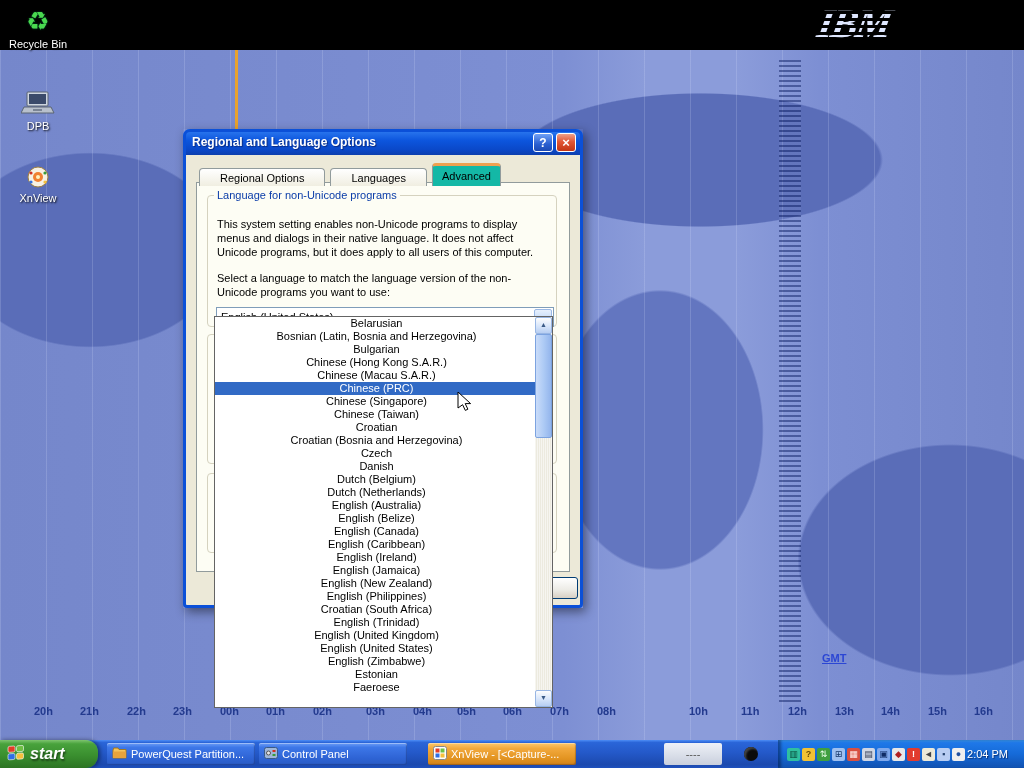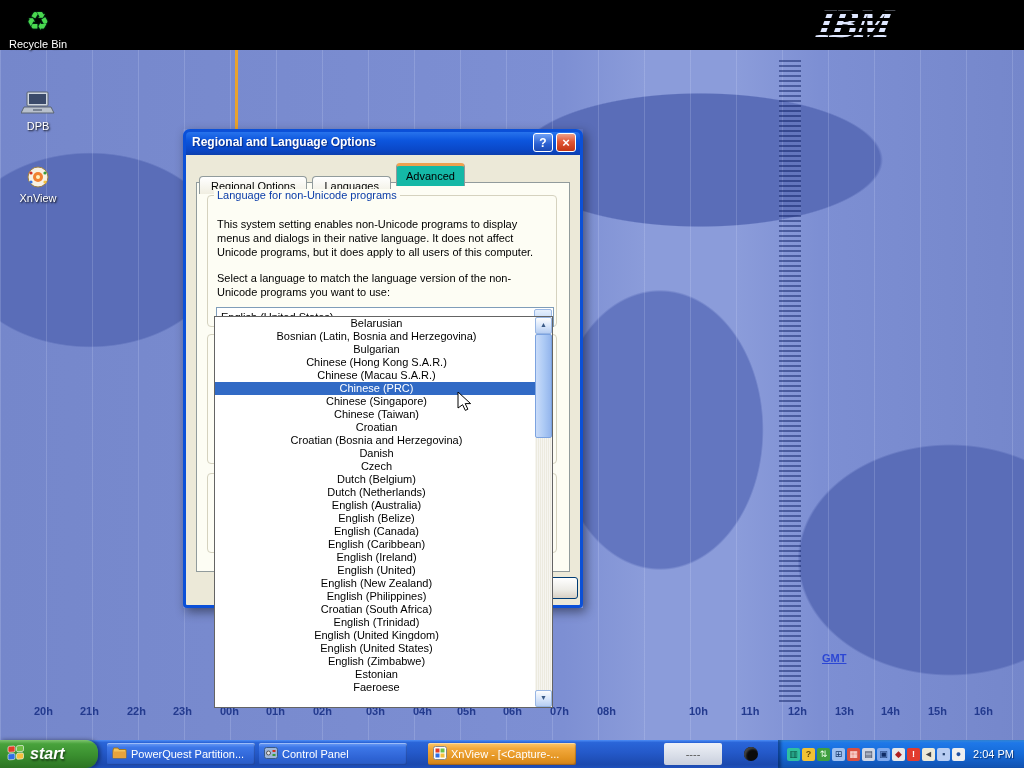--- a/index.html
+++ b/index.html
@@ -43,21 +43,21 @@
   .titlebar{position:absolute;left:0;top:0;width:100%;height:26px;border-radius:7px 7px 0 0;
     background:linear-gradient(180deg,#5aa0f8 0%,#2a76ee 8%,#0c55dd 45%,#0a48c8 80%,#0d3fae 100%);z-index:5;}
   .dlg-title{display:inline-block;margin:0 0 0 9px;line-height:26px;color:#fff;font-weight:bold;font-size:12px;
     text-shadow:1px 1px 1px #0a2a80;}
   .cap-btn{position:absolute;top:4px;width:20px;height:19px;border:1px solid #fff;border-radius:3px;
     color:#fff;font-weight:bold;font-size:12px;text-align:center;line-height:18px;box-sizing:border-box;cursor:pointer;}
   .cap-help{right:30px;background:linear-gradient(180deg,#6fa0f5,#2a5fd0 60%,#1c4ab4);}
   .cap-close{right:7px;background:linear-gradient(180deg,#f0a088,#e25635 45%,#c33513);font-size:13px;}
 
   .tabs{position:absolute;left:16px;top:34px;height:21px;z-index:4;white-space:nowrap;}
-  .tab{display:inline-block;position:relative;top:10px;padding:3px 11px 2px;margin-right:2px;
+  .tab{display:inline-block;position:relative;top:2px;padding:3px 20px 2px;margin-right:2px;
     background:linear-gradient(180deg,#ffffff,#f0eee1);border:1px solid #919b9c;border-bottom:none;
     border-radius:4px 4px 0 0;font-size:11px;color:#000;cursor:pointer;}
   .tab.active{top:0;padding:4px 9px 4px;background:#14b8a6;border-top:3px solid #f0a150;z-index:5;}
 
   .tabpage{position:absolute;left:13px;top:53px;width:374px;height:390px;background:#fdfdf4;
     border:1px solid #919b9c;box-sizing:border-box;z-index:3;}
 
   fieldset.group{position:absolute;margin:0;padding:0;border:1px solid #d5d2bf;border-radius:4px;z-index:4;
     background:transparent;box-sizing:border-box;}
   fieldset.group legend{margin-left:6px;padding:0 3px;color:#0a3ca8;font-size:11px;background:#fdfdf4;}
@@ -111,21 +111,21 @@
   .tbtn.flash{background:linear-gradient(180deg,#fbc86e 0%,#f2a93d 25%,#e39421 70%,#d2821a 100%);}
   .band{position:absolute;left:664px;top:3px;width:58px;height:22px;border-radius:2px;cursor:pointer;
     background:linear-gradient(180deg,#eef1f7,#c9cfdd);color:#555;display:flex;align-items:center;justify-content:center;}
   .capture-seg{position:absolute;left:728px;top:3px;width:46px;height:22px;display:flex;align-items:center;justify-content:center;}
   .black-dot{width:14px;height:14px;border-radius:50%;background:#0b0b0b;box-shadow:inset 2px 2px 2px #444;cursor:pointer;}
   .tray{position:absolute;left:778px;top:0;width:246px;height:28px;display:flex;align-items:center;
     background:linear-gradient(180deg,#3a9bf5 0%,#1f78e8 10%,#156ad8 50%,#1256b8 90%,#1560c8 100%);
     box-shadow:inset 3px 0 3px rgba(0,0,30,.4);padding-left:9px;box-sizing:border-box;}
   .ticon{width:13px;height:13px;margin-right:2px;font-size:9px;line-height:13px;text-align:center;
     border-radius:2px;cursor:pointer;flex:0 0 auto;}
-  .clock{margin-left:auto;padding-right:10px;color:#fff;font-size:11px;text-shadow:1px 1px 1px rgba(0,0,30,.5);cursor:default;}
+  .clock{margin-left:auto;padding-right:16px;color:#fff;font-size:11px;text-shadow:1px 1px 1px rgba(0,0,30,.5);cursor:default;}
 </style>
 </head>
 <body>
 
 <div id="screen">
 
   <div class="desktop">
     <div class="grid"></div>
     <div class="hatch"></div>
     <div class="nowline"></div>
@@ -231,30 +231,30 @@
       <div class="opt">Belarusian</div>
       <div class="opt">Bosnian (Latin, Bosnia and Herzegovina)</div>
       <div class="opt">Bulgarian</div>
       <div class="opt">Chinese (Hong Kong S.A.R.)</div>
       <div class="opt">Chinese (Macau S.A.R.)</div>
       <div class="opt sel">Chinese (PRC)</div>
       <div class="opt">Chinese (Singapore)</div>
       <div class="opt">Chinese (Taiwan)</div>
       <div class="opt">Croatian</div>
       <div class="opt">Croatian (Bosnia and Herzegovina)</div>
+      <div class="opt">Czech</div>
       <div class="opt">Danish</div>
-      <div class="opt">Czech</div>
       <div class="opt">Dutch (Belgium)</div>
       <div class="opt">Dutch (Netherlands)</div>
       <div class="opt">English (Australia)</div>
       <div class="opt">English (Belize)</div>
       <div class="opt">English (Canada)</div>
       <div class="opt">English (Caribbean)</div>
       <div class="opt">English (Ireland)</div>
-      <div class="opt">English (United)</div>
+      <div class="opt">English (Jamaica)</div>
       <div class="opt">English (New Zealand)</div>
       <div class="opt">English (Philippines)</div>
       <div class="opt">Croatian (South Africa)</div>
       <div class="opt">English (Trinidad)</div>
       <div class="opt">English (United Kingdom)</div>
       <div class="opt">English (United States)</div>
       <div class="opt">English (Zimbabwe)</div>
       <div class="opt">Estonian</div>
       <div class="opt">Faeroese</div>
     </div>

